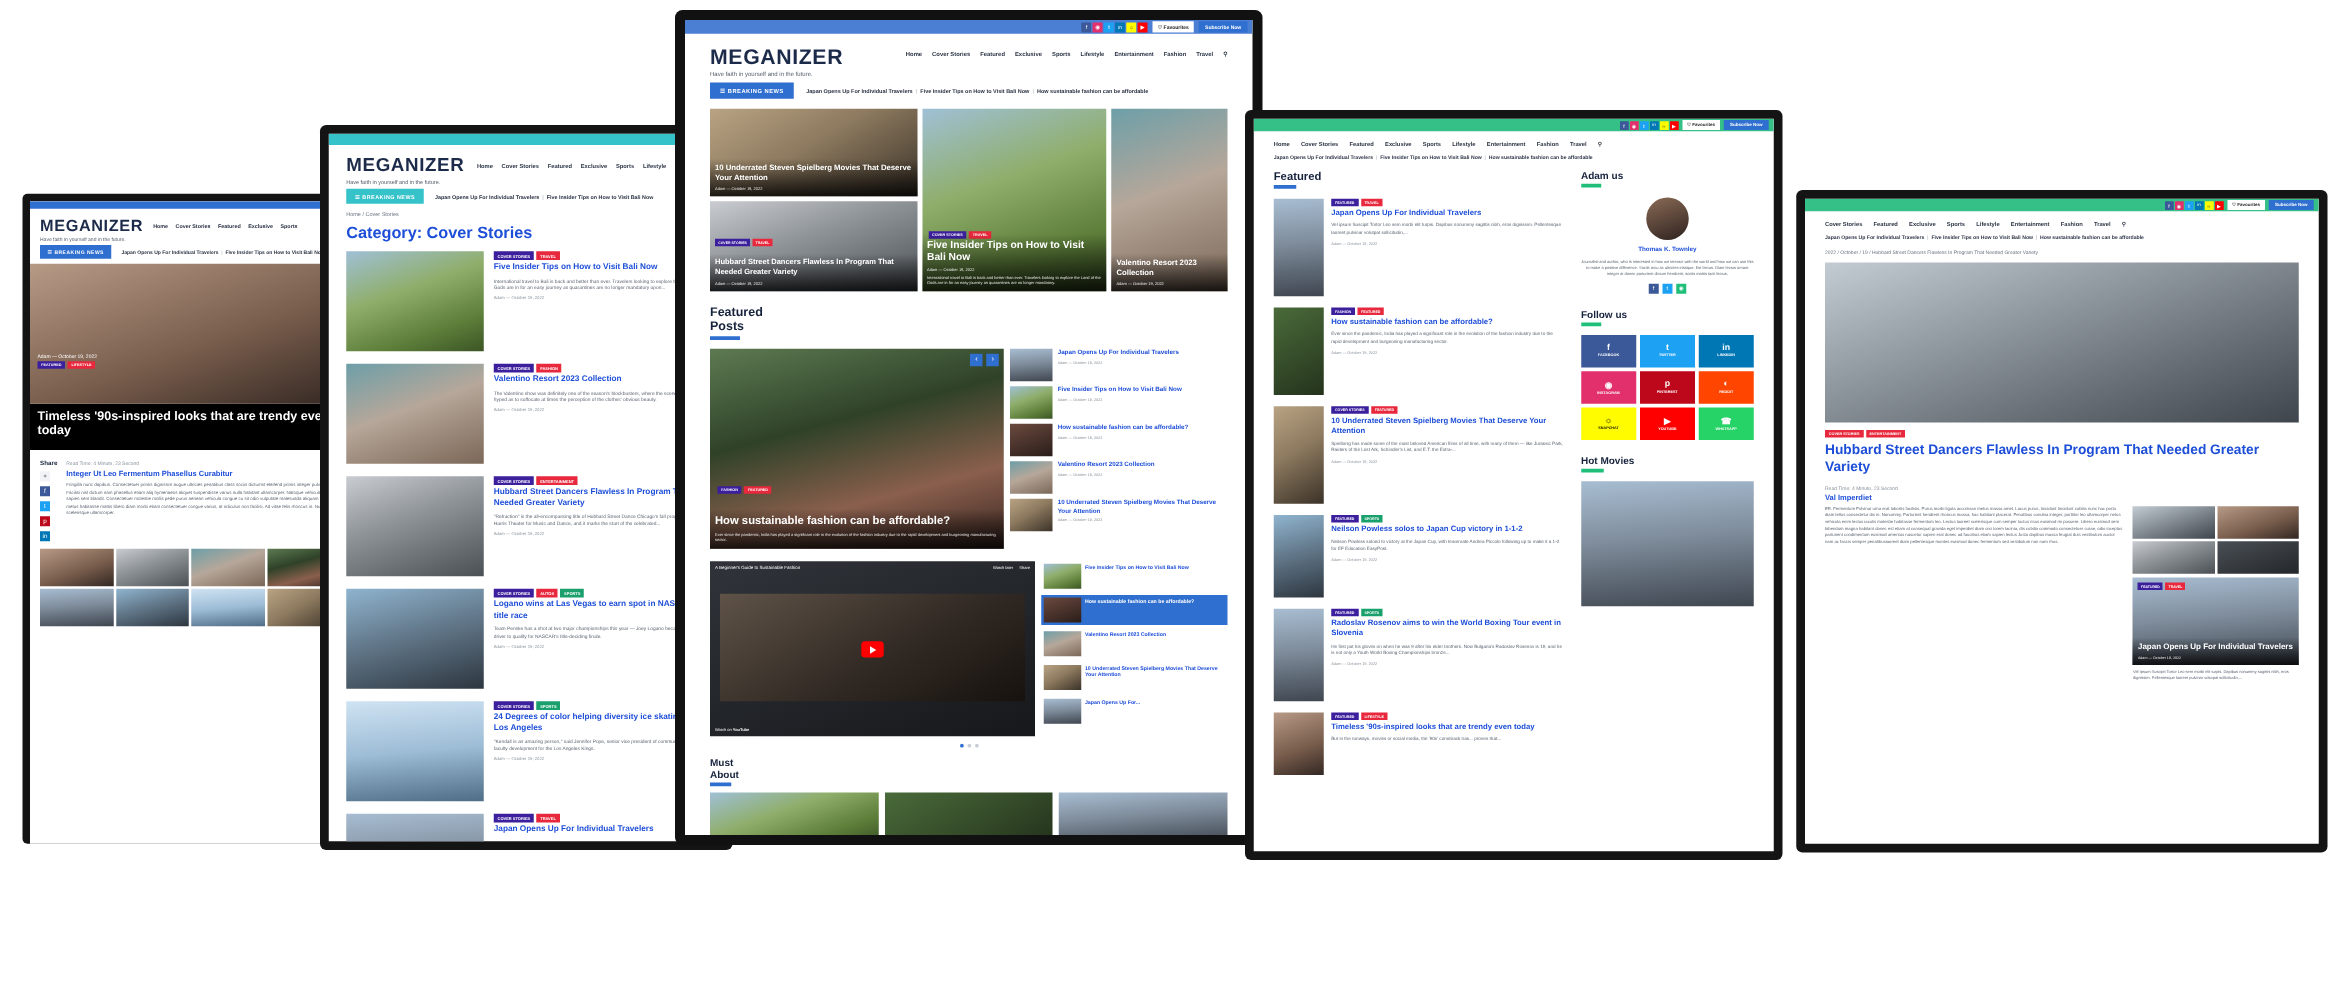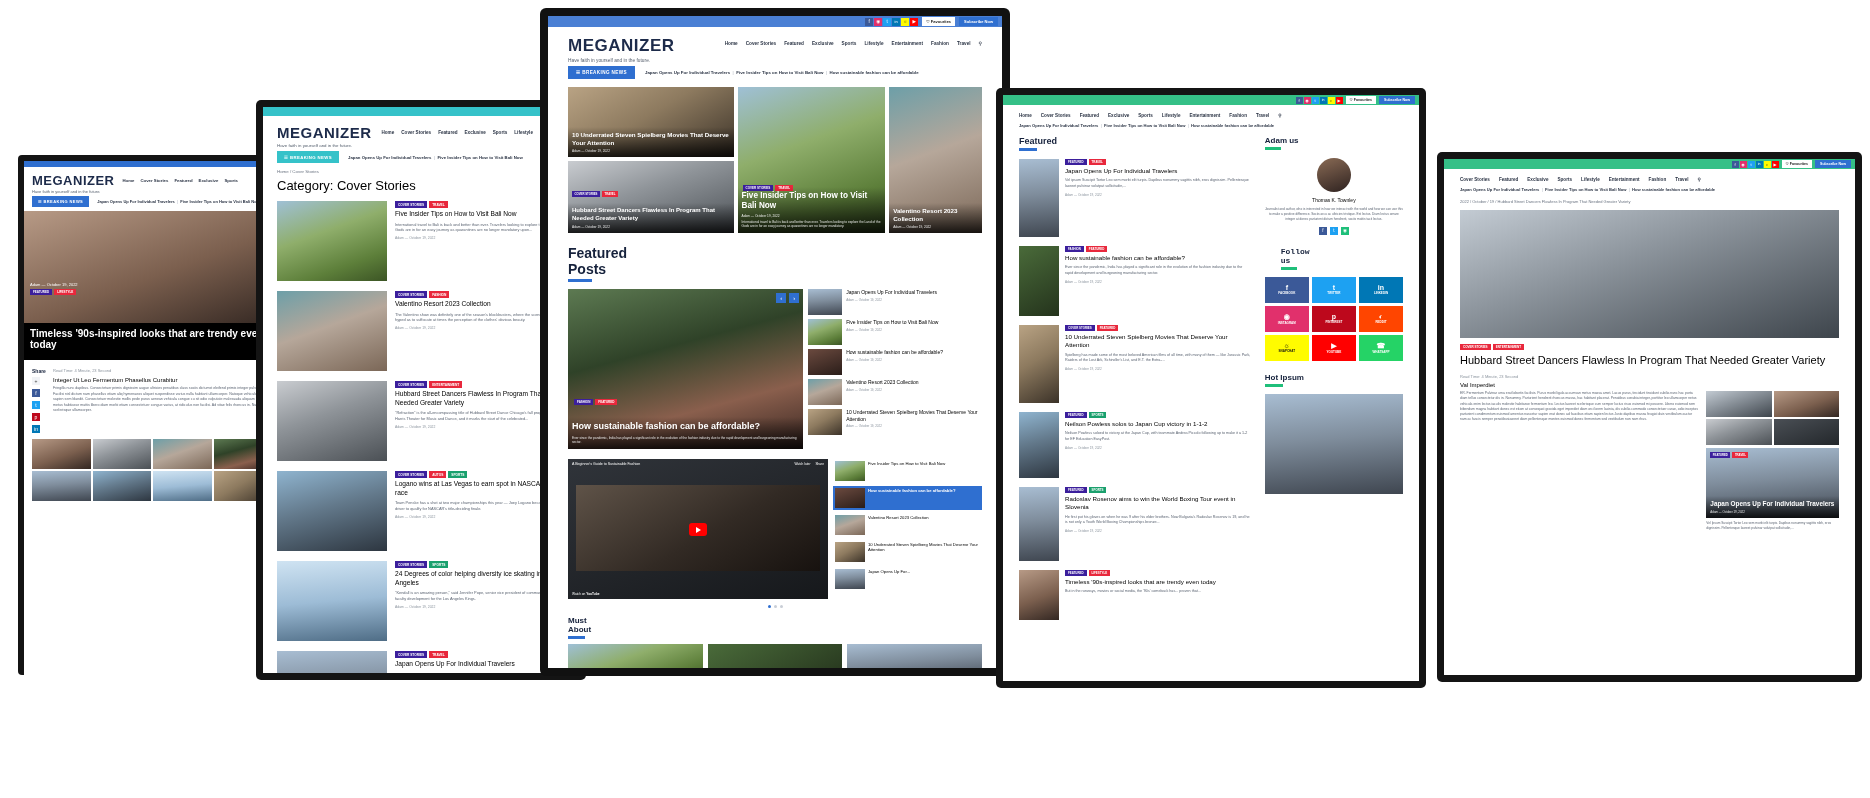--- a/index.html
+++ b/index.html
@@ -28,21 +28,21 @@
 
   .catpill { display:inline-block; color:#fff; font-weight:bold; text-transform:uppercase; }
   .c-cover { background:#3b1f9c; }
   .c-travel { background:#e8283c; }
   .c-fashion { background:#e8283c; }
   .c-feat { background:#3b1f9c; }
   .c-sports { background:#1aa06d; }
   .c-ent { background:#e8283c; }
   .c-life { background:#e8283c; }
 
-  .h-title { color:#000000; font-weight:normal; }
+  .h-title { color:#1d4ed8; font-weight:bold; }
   .body-txt { color:#5b6472; }
   .meta { color:#8b949e; }
   .sechead { color:#16223c; font-weight:bold; }
   .sechead::after { content:""; display:block; height:3px; width:42%; background:#2f6fd0; margin-top:2px; }
   .sechead.green::after { background:#1fbf7a; }
 
   
   .img { background-size:cover; background-position:center; position:relative; }
   .img .ov { position:absolute; left:0; right:0; bottom:0; padding:4px;
              background:linear-gradient(transparent,rgba(0,0,0,.82)); color:#fff; }
@@ -361,21 +361,21 @@
           </div>
           <div class="img ph-denim" style="flex:0 0 38%; height:146px;">
             <div class="ov">
               <div class="onimg-title" style="font-size:6.2px; line-height:1.3;">Valentino Resort 2023 Collection</div>
               <div style="font-size:3.2px; margin-top:2px; opacity:.9;">Adam — October 19, 2022</div>
             </div>
           </div>
         </div>
       </div>
 
-      <div class="sechead" style="font-size:14px; margin:12px 20px 7px 20px; width:58px;">Featured Posts</div>
+      <div class="sechead" style="font-size:10px; margin:12px 20px 7px 20px; width:58px;">Featured Posts</div>
 
       <div style="display:flex; gap:5px; padding:0 20px;">
         <div class="img ph-woman" style="flex:1 1 auto; height:160px;">
           <div style="position:absolute; right:4px; top:4px; display:flex; gap:3px;">
             <span class="arrbtn" style="width:10px;height:10px;font-size:6px;">‹</span>
             <span class="arrbtn" style="width:10px;height:10px;font-size:6px;">›</span>
           </div>
           <div style="position:absolute; left:6px; bottom:44px; display:flex; gap:2px;">
             <span class="catpill c-cover" style="font-size:3px; padding:1.2px 3px;">FASHION</span>
             <span class="catpill c-travel" style="font-size:3px; padding:1.2px 3px;">FEATURED</span>
@@ -609,21 +609,21 @@
             <div class="avatar" style="width:34px; height:34px; margin:0 auto;"></div>
             <div class="h-title" style="font-size:5px; margin-top:5px;">Thomas K. Townley</div>
             <div class="body-txt" style="font-size:3.2px; line-height:1.55; margin-top:4px;">Journalist and author, who is interested in how we interact with the world and how we can use this to make a positive difference. Sociis arcu ac ultricies tristique. Est lectus. Diam lectus ornare integer at donec parturient dictum hendrerit, sociis mattis tacit lectus.</div>
             <div style="display:flex; gap:3px; justify-content:center; margin-top:5px;">
               <span style="width:8px;height:8px;background:#3b5998;color:#fff;font-size:4.5px;text-align:center;line-height:8px;">f</span>
               <span style="width:8px;height:8px;background:#1da1f2;color:#fff;font-size:4.5px;text-align:center;line-height:8px;">t</span>
               <span style="width:8px;height:8px;background:#1fbf7a;color:#fff;font-size:4.5px;text-align:center;line-height:8px;">◉</span>
             </div>
           </div>
 
-          <div class="sechead green" style="font-size:8px; width:38px; margin:12px 0 7px 16px;font-family:Liberation Mono, monospace;">Follow us</div>
+          <div class="sechead green" style="font-size:8px; width:38px; margin:12px 0 7px 0;">Follow us</div>
           <div class="socgrid">
             <div style="background:#3b5998; height:26px;">
               <span style="font-size:7px;">f</span>
               <span>FACEBOOK</span>
             </div>
             <div style="background:#1da1f2; height:26px;">
               <span style="font-size:7px;">t</span>
               <span>TWITTER</span>
             </div>
             <div style="background:#0077b5; height:26px;">
@@ -649,21 +649,21 @@
             <div style="background:#ff0000; height:26px;">
               <span style="font-size:7px;">▶</span>
               <span>YOUTUBE</span>
             </div>
             <div style="background:#25d366; height:26px;">
               <span style="font-size:7px;">☎</span>
               <span>WHATSAPP</span>
             </div>
           </div>
 
-          <div class="sechead green" style="font-size:8px; width:44px; margin:12px 0 7px 0;">Hot Ipsum</div>
+          <div class="sechead green" style="font-size:8px; width:44px; margin:12px 0 7px 0;">Hot Movies</div>
           <div class="img ph-city" style="height:100px;"></div>
         </div>
       </div>
     </div>
   </div>
 
   <div class="device" style="left:1437px; top:152px; width:425px; height:530px; border-radius:5px; padding:7px; background:#141414;">
     <div class="screen" style="left:7px; top:7px; width:411px; height:516px;">
 
       <div class="topbar" style="height:10px; background:#35c087; padding-right:4px; gap:3px;">

